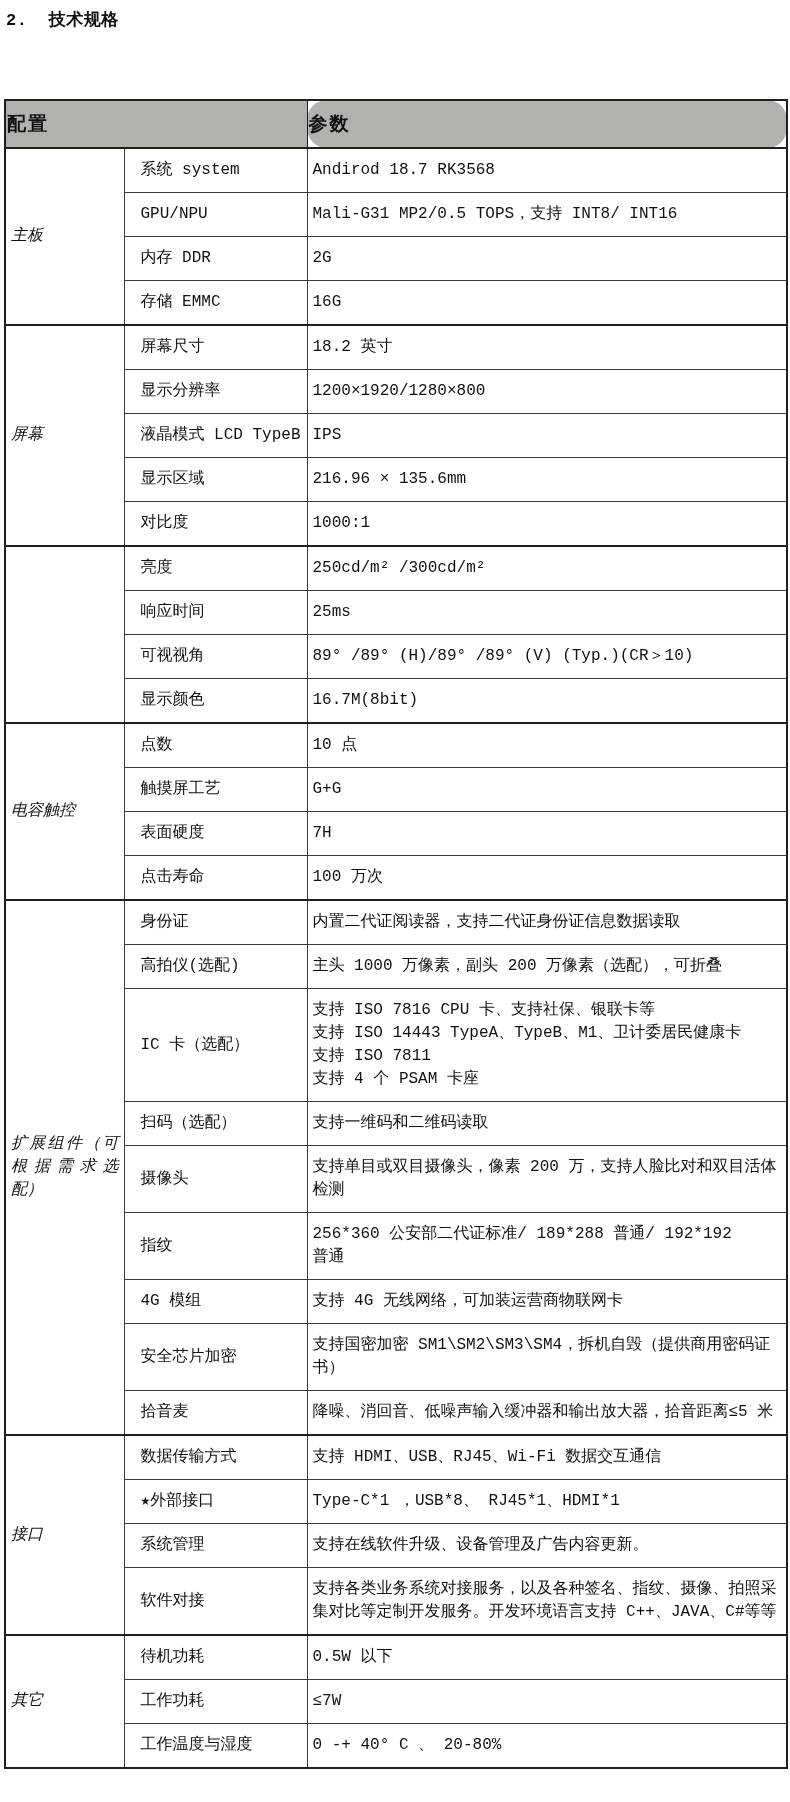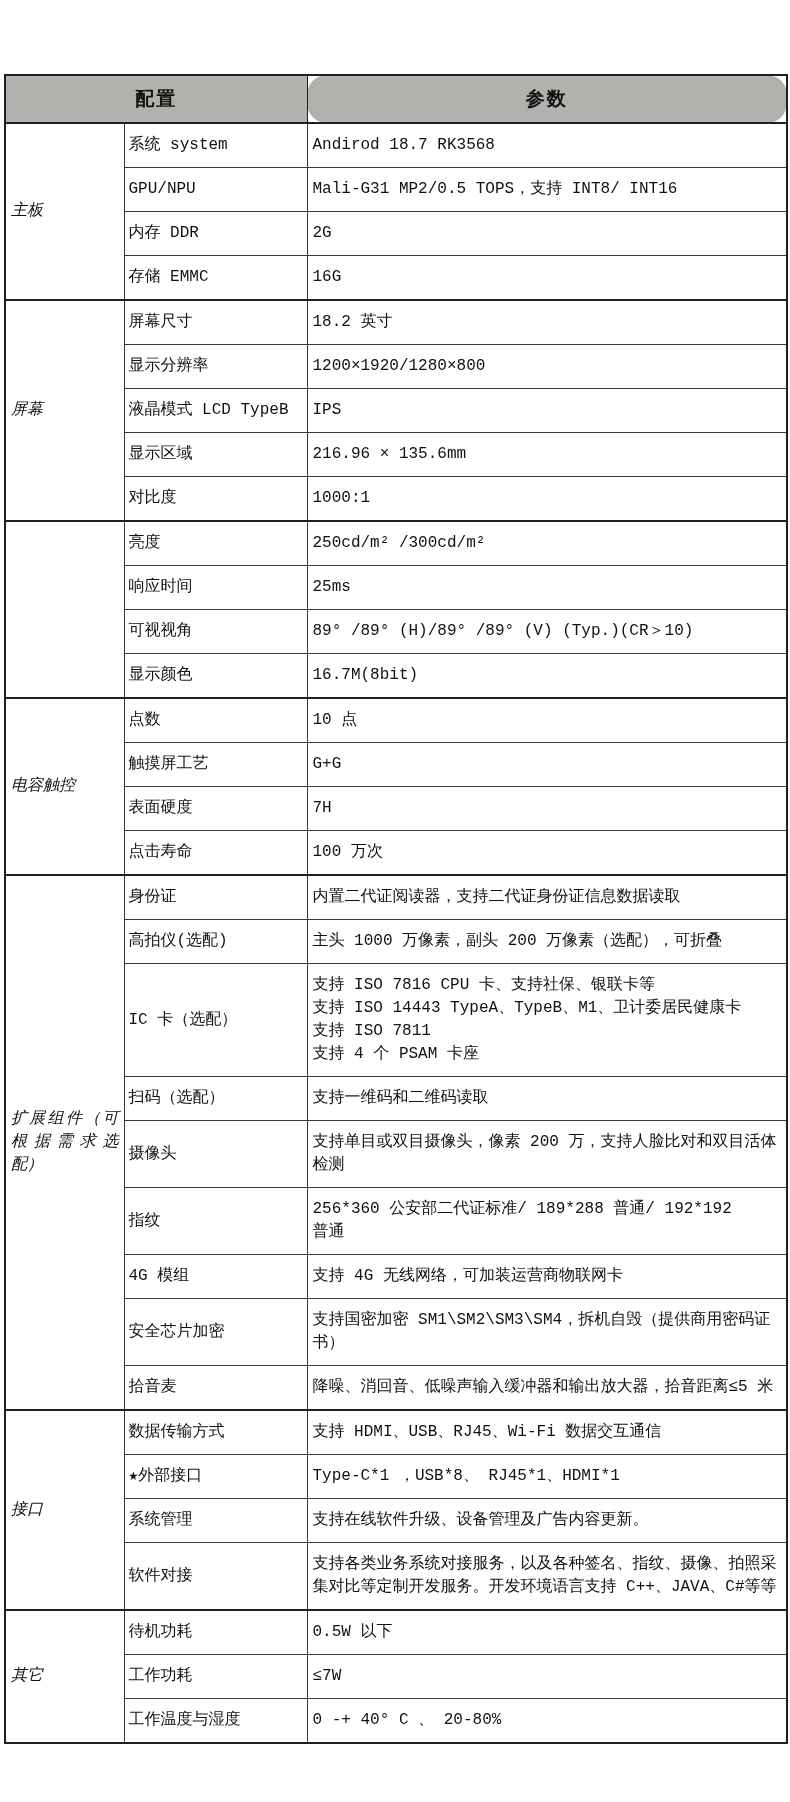--- a/index.html
+++ b/index.html
@@ -25,53 +25,54 @@
     margin-top: 68px;
     border: 2px solid #1f1f1f;
   }
   col.c-group { width: 119px; }
   col.c-item  { width: 183px; }
   col.c-value { width: 480px; }
   thead th {
     height: 44px;
     font-size: 19px;
     font-weight: bold;
-    text-align: center;
+    text-align: left;
     vertical-align: middle;
     border: 1px solid #1f1f1f;
     border-bottom: 2px solid #1f1f1f;
     letter-spacing: 2px;
   }
   tbody { border-top: 2px solid #1f1f1f; }
   td {
     border: 1px solid #3a3a3a;
     vertical-align: middle;
     font-size: 16px;
     line-height: 23px;
   }
   td.group {
     padding: 4px 5px;
     text-align: left;
     text-align: justify;
     font-style: italic;
   }
   td.item {
-    padding: 10px 2px 10px 4px;
+    padding: 10px 2px 10px 16px;
     overflow: hidden;
   }
   td.value {
     padding: 10px 6px 10px 5px;
     white-space: pre-wrap;
     word-break: break-word;
   }
 </style>
 </head>
 <body>
 
 <div class="page">
+  <div class="doc-title">2.  技术规格</div>
 
   <table class="spec" id="spec-table">
     <colgroup>
       <col class="c-group">
       <col class="c-item">
       <col class="c-value">
     </colgroup>
     <thead>
       <tr>
         <th colspan="2" class="hdr" style="background: rgb(179, 177, 174);">配置</th>

